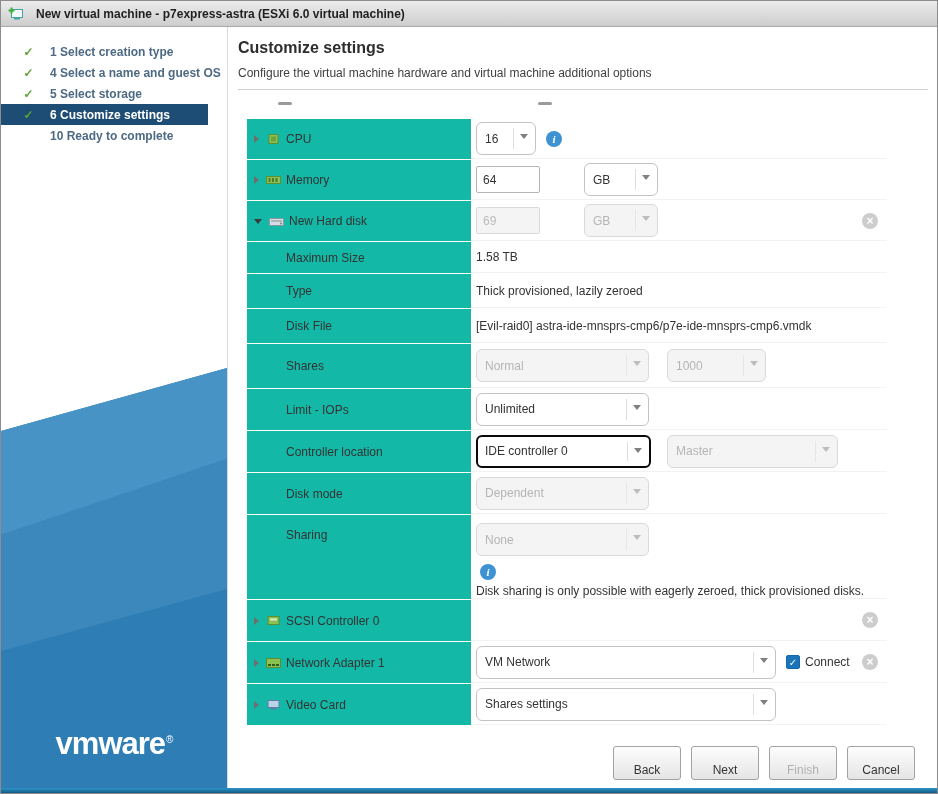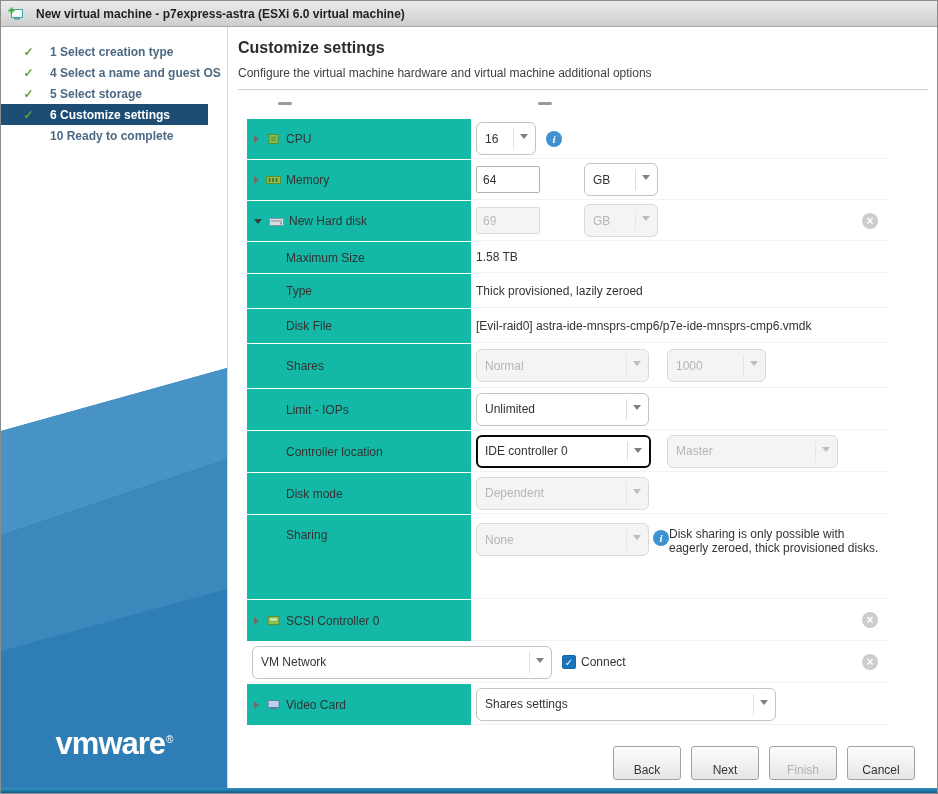--- a/index.html
+++ b/index.html
@@ -47,21 +47,21 @@
   .settings { position:absolute; top:92px; left:19px; width:640px; }
   .srow { display:flex; margin-bottom:1px; }
   .r40 { height:40px; } .r31 { height:31px; } .r34 { height:34px; }
   .r44 { height:44px; } .r41 { height:41px; } .r84 { height:84px; }
   .cell-l { flex:0 0 224px; width:224px; background:#14b8a6; display:flex; align-items:center;
     gap:5px; padding-left:7px; }
   .cell-l.sub { padding-left:39px; }
   .cell-l.top { align-items:flex-start; padding-top:13px; }
   .cell-v { flex:1; display:flex; align-items:center; padding-left:5px; position:relative;
     border-bottom:1px solid #f2f2f2; background:#fff; }
-  .cell-v.col { flex-direction:row; align-items:flex-start; justify-content:space-between; padding-top:8px; }
+  .cell-v.col { flex-direction:column; align-items:flex-start; justify-content:space-between; padding-top:8px; }
   .lbl, .val { font-size:12px; color:#333; }
   .tri-r { width:0; height:0; border-top:4px solid transparent; border-bottom:4px solid transparent;
     border-left:5px solid #6e6e6e; margin-right:1px; cursor:pointer; flex-shrink:0; }
   .tri-d { width:0; height:0; border-left:4px solid transparent; border-right:4px solid transparent;
     border-top:5px solid #3b3b3b; margin-right:1px; cursor:pointer; flex-shrink:0; }
   .hw-icon { display:inline-flex; width:16px; justify-content:center; flex-shrink:0; }
   
   .dd { height:33px; border:1px solid #c3c3c3; border-radius:6px; background:#fff;
     display:flex; align-items:center; padding:0 26px 0 8px; position:relative;
     font-size:12px; color:#333; cursor:pointer; flex-shrink:0; }
@@ -323,20 +323,32 @@
                 </svg>
             </span>
             <span class="lbl">SCSI Controller 0</span>
           </div>
           <div class="cell-v">
             <span class="remove-i"></span>
           </div>
         </div>
 
         <div class="srow r41">
+          <div class="cell-l">
+            <span class="tri-r"></span>
+            <span class="hw-icon">
+              <svg width="15" height="10">
+                  <rect x="0.5" y="0.5" width="14" height="9" fill="#8cc152" stroke="#5b8f33"></rect>
+                  <rect x="2" y="6" width="3" height="2" fill="#2f5c17"></rect>
+                  <rect x="6" y="6" width="3" height="2" fill="#2f5c17"></rect>
+                  <rect x="10" y="6" width="3" height="2" fill="#2f5c17"></rect>
+                </svg>
+            </span>
+            <span class="lbl">Network Adapter 1</span>
+          </div>
           <div class="cell-v">
             <div class="dd w300">
               <span class="dd-text">VM Network</span>
             </div>
             <span class="cb ml10"></span>
             <span class="cb-label">Connect</span>
             <span class="remove-i"></span>
           </div>
         </div>
 

